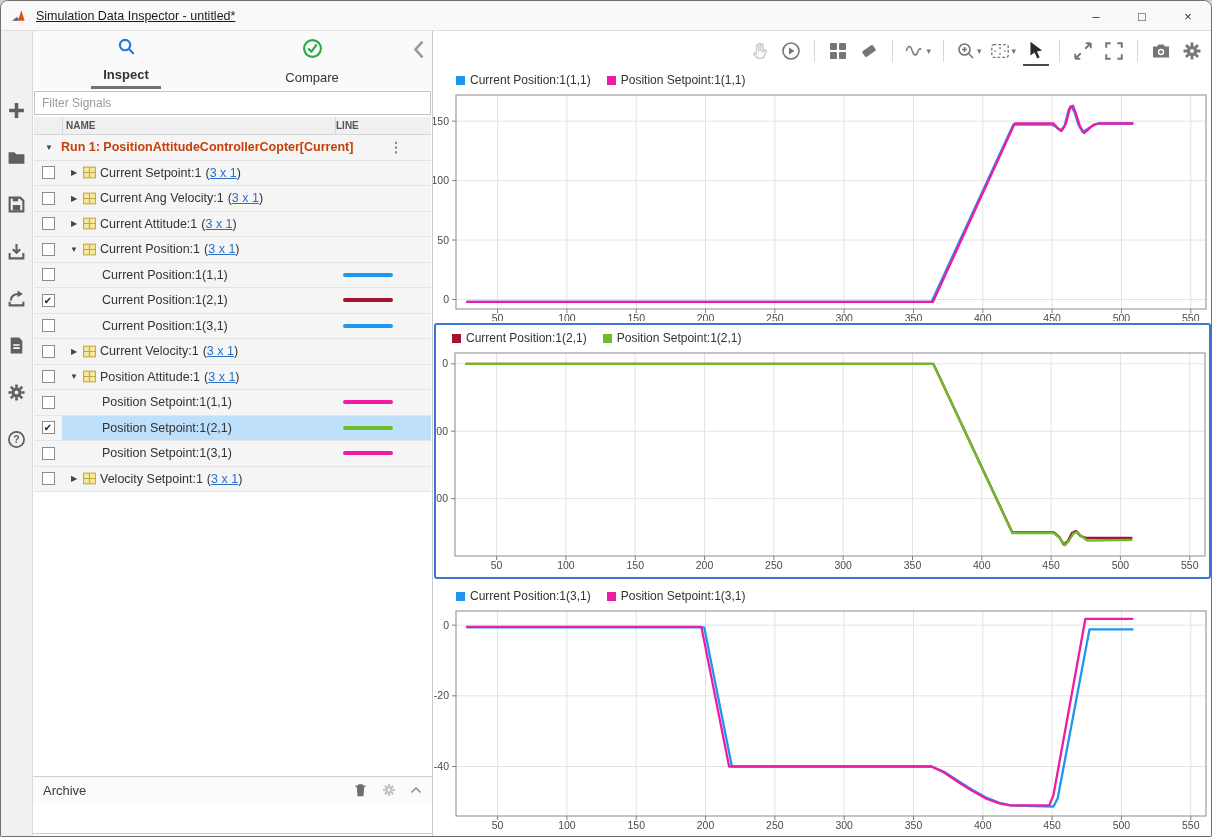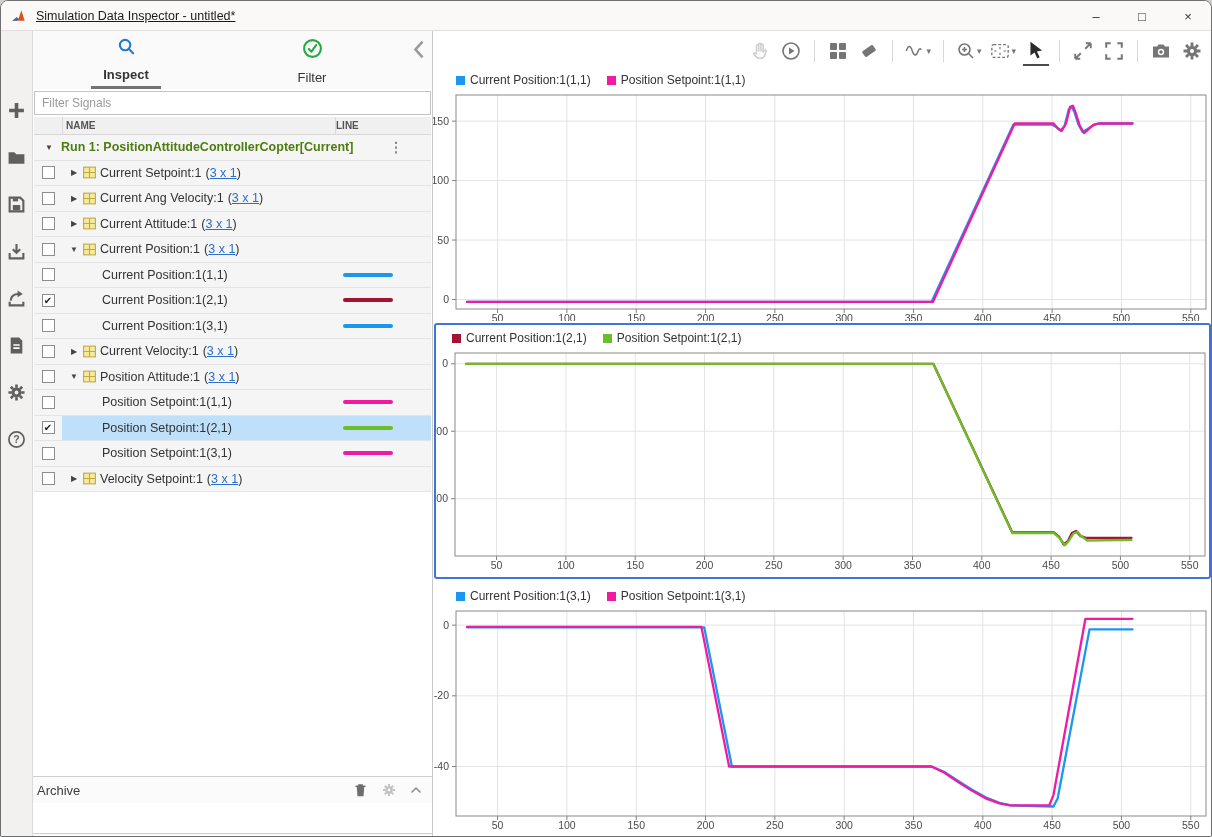--- a/index.html
+++ b/index.html
@@ -34,42 +34,42 @@
   .filter-wrap input::placeholder{ color:#9a9a9a; }
   .thead{ position:absolute; left:1px; top:86px; width:397px; height:18px; background:#F0F0F0;
           border-bottom:1px solid #D6D6D6; display:flex; font-size:10px; font-weight:bold; color:#555; }
   .thead .hc{ display:flex; align-items:center;text-align:center; }
   .thead .hc.c1{ width:28px; }
   .thead .hc.c2{ width:273px; border-left:1px solid #D9D9D9; padding-left:3px; }
   .thead .hc.c3{ width:96px; border-left:1px solid #D9D9D9; padding-left:0; }
   .runrow{ position:absolute; left:1px; top:104px; width:397px; height:25.5px; background:#F5F5F5;
            border-bottom:1px solid #E2E2E2; display:flex; align-items:center; font-size:12.5px; }
   .runrow .tri{ font-size:8px; color:#444; margin:0 6px 0 9px; }
-  .runrow .rlabel{ font-weight:bold; color:#4d7c0f; }
+  .runrow .rlabel{ font-weight:bold; color:#c2410c; }
   .runrow .kebab{ position:absolute; right:28px; color:#8A8A8A; font-size:14px; font-weight:bold; letter-spacing:0; }
   .rows{ position:absolute; left:1px; top:129.5px; width:397px; }
   .trow{ height:25.5px; background:#F5F5F5; border-bottom:1px solid #E4E4E4; display:flex; }
   .trow .cell{ display:flex; align-items:center; }
   .trow .cb{ width:28px; justify-content:center; }
   .trow .name{ width:273px; font-size:12.5px; color:#333; }
   .trow .line{ width:96px; }
   .trow .name.hl, .trow .line.hl{ background:var(--row-highlight); }
   .checkbox{ width:13px; height:13px; border:1px solid #8d8d8d; background:#fff; display:flex;
              align-items:center; justify-content:center; font-size:10px; color:#222; }
   .tri{ font-size:8px; color:#444; width:12px; text-align:center; margin-left:6px; }
   .mat{ width:15px; height:15px; margin:0 3px 0 2px; display:inline-flex; }
   .mat svg{ width:15px; height:15px; }
   .lbl{ white-space:nowrap; }
   .lbl.leaf{ padding-left:40px; }
   .dims{ margin-left:4px; color:#333; }
   .dimlink{ color:var(--link-blue); text-decoration:underline; cursor:pointer; }
   .swatch{ display:inline-block; width:50px; height:4px; border-radius:2px; margin-left:8px; }
   .bottombar{ position:absolute; left:0; width:399px; height:27px; background:#FBFBFB;
               border-top:1px solid #CFCFCF; display:flex; align-items:center; font-size:13px; color:#3c3c3c; }
-  .bottombar .blabel{ margin-left:4px; }
+  .bottombar .blabel{ margin-left:10px; }
   .bottombar .bicons{ position:absolute; right:10px; display:flex; gap:14px; align-items:center; }
   .bottombar .bicons svg{ display:block; }
   #archivebar{ top:745px; }
   #propsbar{ top:802px;text-decoration:underline; }
   
   .main{ position:absolute; left:432px; top:30px; width:780px; height:807px; background:#fff; }
   .toolbar{ position:absolute; right:8px; top:0; height:40px; display:flex; align-items:center; gap:5px; }
   .tbtn{ height:30px; min-width:26px; display:flex; align-items:center; justify-content:center; padding:0 2px; }
   .tbtn svg{ width:20px; height:20px; }
   .tbtn .caret{ font-size:9px; color:#767676; margin-left:1px; }
@@ -165,21 +165,21 @@
             <circle cx="8.5" cy="8.5" r="5.5" fill="none" stroke="#1E7BD7" stroke-width="2.2"></circle>
             <line x1="12.6" y1="12.6" x2="17" y2="17" stroke="#1E7BD7" stroke-width="2.2" stroke-linecap="round"></line>
           </svg>
         <span class="tlabel">Inspect</span>
       </div>
       <div class="tab">
         <svg viewBox="0 0 20 20">
             <circle cx="10" cy="10" r="8" fill="none" stroke="#28A745" stroke-width="2"></circle>
             <polyline points="6.5,10.5 9,13 13.5,6.8" fill="none" stroke="#28A745" stroke-width="2" stroke-linecap="round" stroke-linejoin="round"></polyline>
           </svg>
-        <span class="tlabel">Filter</span>
+        <span class="tlabel">Compare</span>
       </div>
     </div>
     <div class="collapse-btn">
       <svg viewBox="0 0 8 12">
           <path d="M6 1.5 2 6l4 4.5" fill="none" stroke="#9A9A9A" stroke-width="1.5"></path>
         </svg>
     </div>
     <div class="filter-wrap">
       <input type="text" placeholder="Filter Signals" style="">
     </div>

